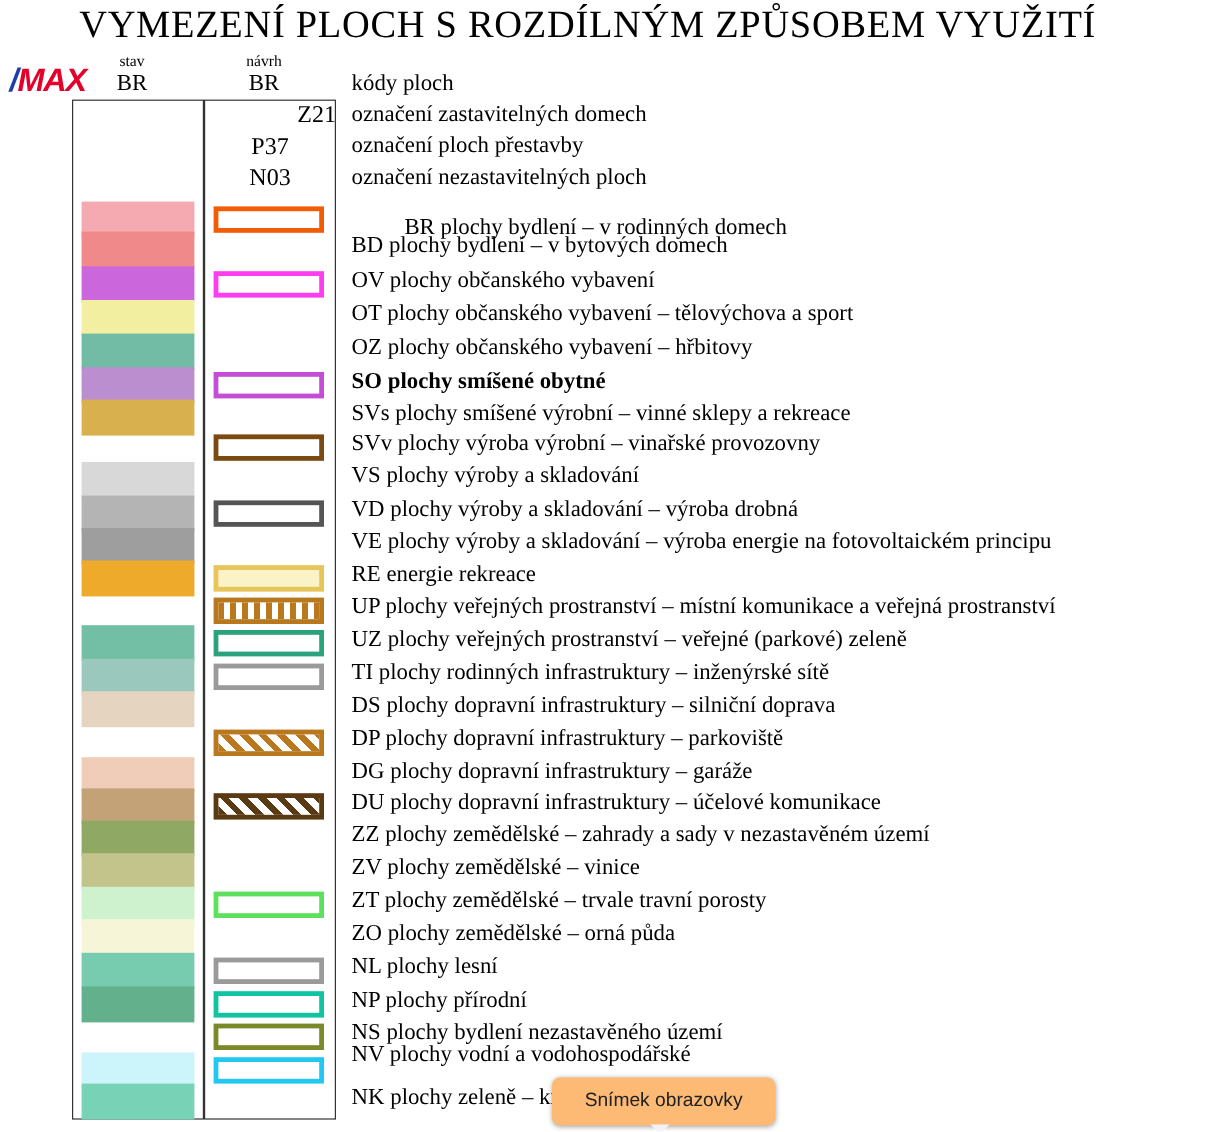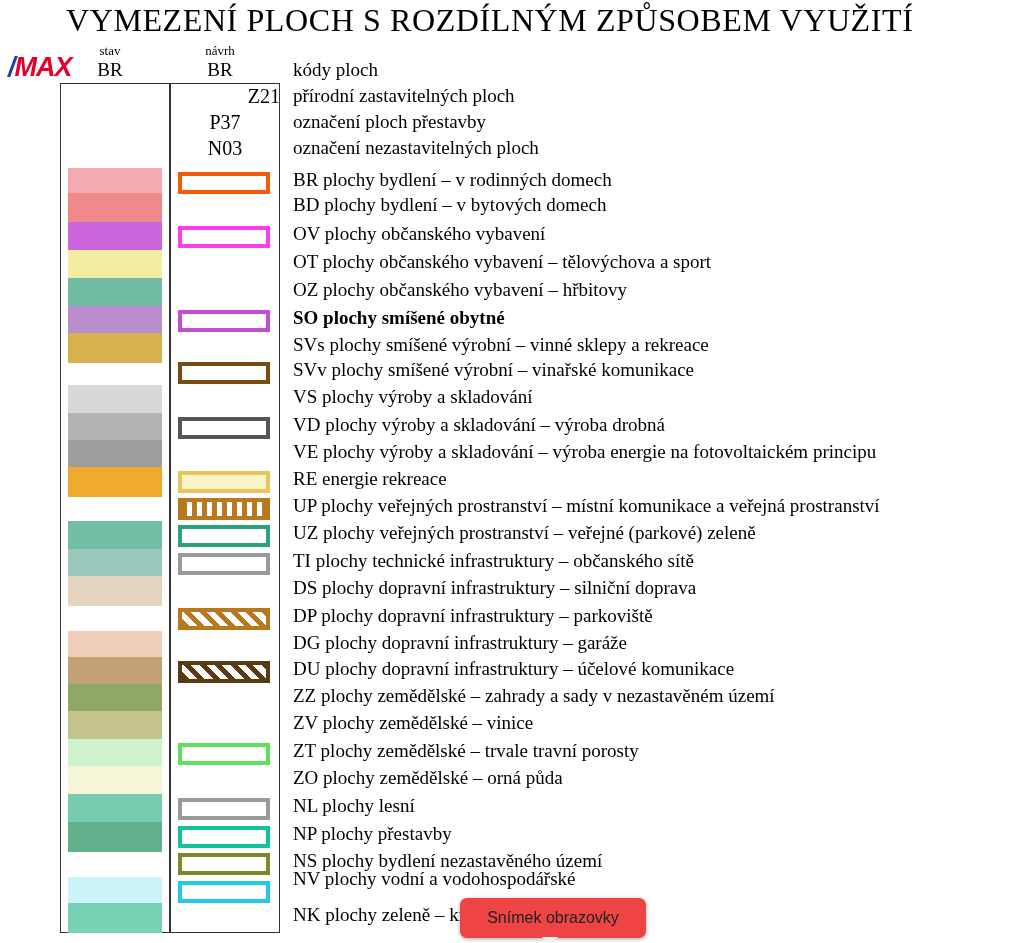--- a/index.html
+++ b/index.html
@@ -86,21 +86,21 @@
     white-space: nowrap;
   }
 
   
   #snip {
     position: absolute;
     left: 460px;
     top: 898px;
     width: 186px;
     height: 40px;
-    background: #ef4444;
+    background: #fdba74;
     border-radius: 7px;
     box-shadow: 0 1px 4px rgba(0,0,0,0.35);
     font-family: "Liberation Sans", sans-serif;
     font-size: 16px;
     color: #202124;
     display: flex;
     align-items: center;
     justify-content: center;
   }
   #snip::after {
@@ -126,62 +126,62 @@
 <div class="col-code" id="code-stav">BR</div>
 <div class="col-code" id="code-navrh">BR</div>
 
 <div class="frame" id="frame-left"></div>
 <div class="frame" id="frame-right"></div>
 
 <div class="label" id="header-label" style="top: 59px;">kódy ploch</div>
 
 <div id="rows-root">
     <div class="marker-code" style="top: 85px; text-align: right;">Z21</div>
-    <div class="label" style="top: 85px;">přírodní zastavitelných ploch</div>
+    <div class="label" style="top: 85px;">označení zastavitelných domech</div>
     <div class="marker-code" style="top: 111px;">P37</div>
     <div class="label" style="top: 111px;">označení ploch přestavby</div>
     <div class="marker-code" style="top: 137px;">N03</div>
     <div class="label" style="top: 137px;">označení nezastavitelných ploch</div>
     <div class="sw sw-left" style="top: 168px; background: rgb(244, 170, 176);"></div>
     <div class="sw sw-right" style="top: 172px; border: 4px solid rgb(242, 92, 5); background: rgb(255, 255, 255);"></div>
-    <div class="label" style="top: 169px;">BR plochy bydlení – v rodinných domech</div>
+    <div class="label" style="top: 179px; margin-left: 44px;">BR plochy bydlení – v rodinných domech</div>
     <div class="sw sw-left" style="top: 193px; background: rgb(240, 138, 138);"></div>
     <div class="label" style="top: 194px;">BD plochy bydlení – v bytových domech</div>
     <div class="sw sw-left" style="top: 222px; background: rgb(204, 102, 221);"></div>
     <div class="sw sw-right" style="top: 226px; border: 4px solid rgb(255, 61, 240); background: rgb(255, 255, 255);"></div>
     <div class="label" style="top: 223px;">OV plochy občanského vybavení</div>
     <div class="sw sw-left" style="top: 250px; background: rgb(243, 239, 160);"></div>
     <div class="label" style="top: 251px;">OT plochy občanského vybavení – tělovýchova a sport</div>
     <div class="sw sw-left" style="top: 278px; background: rgb(114, 187, 164);"></div>
     <div class="label" style="top: 279px;">OZ plochy občanského vybavení – hřbitovy</div>
     <div class="sw sw-left" style="top: 306px; background: rgb(187, 142, 208);"></div>
     <div class="sw sw-right" style="top: 310px; border: 4px solid rgb(196, 77, 214); background: rgb(255, 255, 255);"></div>
     <div class="label" style="top: 307px; font-weight: bold;">SO  plochy smíšené obytné</div>
     <div class="sw sw-left" style="top: 333px; background: rgb(217, 176, 78);"></div>
     <div class="label" style="top: 334px;">SVs  plochy smíšené výrobní – vinné sklepy a rekreace</div>
     <div class="sw sw-right" style="top: 362px; border: 4px solid rgb(122, 74, 18); background: rgb(255, 255, 255);"></div>
-    <div class="label" style="top: 359px;">SVv  plochy smíšené výrobní – vinařské komunikace</div>
+    <div class="label" style="top: 359px;">SVv  plochy výroba výrobní – vinařské provozovny</div>
     <div class="sw sw-left" style="top: 385px; background: rgb(216, 216, 216);"></div>
     <div class="label" style="top: 386px;">VS plochy výroby a skladování</div>
     <div class="sw sw-left" style="top: 413px; background: rgb(180, 180, 180);"></div>
     <div class="sw sw-right" style="top: 417px; border: 4px solid rgb(85, 85, 85); background: rgb(255, 255, 255);"></div>
     <div class="label" style="top: 414px;">VD plochy výroby a skladování – výroba drobná</div>
     <div class="sw sw-left" style="top: 440px; background: rgb(158, 158, 158);"></div>
     <div class="label" style="top: 441px;">VE plochy výroby a skladování – výroba energie na fotovoltaickém principu</div>
     <div class="sw sw-left" style="top: 467px; background: rgb(238, 171, 43);"></div>
     <div class="sw sw-right" style="top: 471px; border: 4px solid rgb(232, 197, 90); background: rgb(250, 243, 200);"></div>
     <div class="label" style="top: 468px;">RE energie rekreace</div>
     <div class="sw sw-right" style="top: 498px; border: 4px solid rgb(185, 120, 30); background: repeating-linear-gradient(90deg, rgb(185, 120, 30) 0px, rgb(185, 120, 30) 5px, rgb(255, 255, 255) 5px, rgb(255, 255, 255) 10px);"></div>
     <div class="label" style="top: 495px;">UP plochy veřejných prostranství – místní komunikace a veřejná prostranství</div>
     <div class="sw sw-left" style="top: 521px; background: rgb(115, 191, 166);"></div>
     <div class="sw sw-right" style="top: 525px; border: 4px solid rgb(42, 163, 125); background: rgb(255, 255, 255);"></div>
     <div class="label" style="top: 522px;">UZ plochy veřejných prostranství – veřejné (parkové) zeleně</div>
     <div class="sw sw-left" style="top: 549px; background: rgb(155, 200, 189);"></div>
     <div class="sw sw-right" style="top: 553px; border: 4px solid rgb(154, 154, 154); background: rgb(255, 255, 255);"></div>
-    <div class="label" style="top: 550px;">TI plochy technické infrastruktury – občanského sítě</div>
+    <div class="label" style="top: 550px;">TI plochy rodinných infrastruktury – inženýrské sítě</div>
     <div class="sw sw-left" style="top: 576px; background: rgb(228, 212, 192);"></div>
     <div class="label" style="top: 577px;">DS plochy dopravní infrastruktury – silniční doprava</div>
     <div class="sw sw-right" style="top: 608px; border: 4px solid rgb(185, 120, 30); background: repeating-linear-gradient(45deg, rgb(185, 120, 30) 0px, rgb(185, 120, 30) 5px, rgb(255, 255, 255) 5px, rgb(255, 255, 255) 11px);"></div>
     <div class="label" style="top: 605px;">DP plochy dopravní infrastruktury – parkoviště</div>
     <div class="sw sw-left" style="top: 631px; background: rgb(240, 205, 184);"></div>
     <div class="label" style="top: 632px;">DG plochy dopravní infrastruktury – garáže</div>
     <div class="sw sw-left" style="top: 657px; background: rgb(195, 162, 120);"></div>
     <div class="sw sw-right" style="top: 661px; border: 4px solid rgb(90, 58, 18); background: repeating-linear-gradient(45deg, rgb(90, 58, 18) 0px, rgb(90, 58, 18) 5px, rgb(255, 255, 255) 5px, rgb(255, 255, 255) 11px);"></div>
     <div class="label" style="top: 658px;">DU plochy dopravní infrastruktury – účelové komunikace</div>
     <div class="sw sw-left" style="top: 684px; background: rgb(143, 168, 99);"></div>
@@ -191,21 +191,21 @@
     <div class="sw sw-left" style="top: 739px; background: rgb(205, 242, 205);"></div>
     <div class="sw sw-right" style="top: 743px; border: 4px solid rgb(93, 224, 93); background: rgb(255, 255, 255);"></div>
     <div class="label" style="top: 740px;">ZT plochy zemědělské – trvale travní porosty</div>
     <div class="sw sw-left" style="top: 766px; background: rgb(247, 245, 216);"></div>
     <div class="label" style="top: 767px;">ZO plochy zemědělské – orná půda</div>
     <div class="sw sw-left" style="top: 794px; background: rgb(119, 204, 176);"></div>
     <div class="sw sw-right" style="top: 798px; border: 4px solid rgb(154, 154, 154); background: rgb(255, 255, 255);"></div>
     <div class="label" style="top: 795px;">NL plochy lesní</div>
     <div class="sw sw-left" style="top: 822px; background: rgb(99, 176, 141);"></div>
     <div class="sw sw-right" style="top: 826px; border: 4px solid rgb(17, 196, 161); background: rgb(255, 255, 255);"></div>
-    <div class="label" style="top: 823px;">NP plochy přestavby</div>
+    <div class="label" style="top: 823px;">NP plochy přírodní</div>
     <div class="sw sw-right" style="top: 853px; border: 4px solid rgb(122, 138, 42); background: rgb(255, 255, 255);"></div>
     <div class="label" style="top: 850px;">NS plochy bydlení nezastavěného území</div>
     <div class="sw sw-left" style="top: 877px; background: rgb(204, 244, 251);"></div>
     <div class="sw sw-right" style="top: 881px; border: 4px solid rgb(34, 200, 240); background: rgb(255, 255, 255);"></div>
     <div class="label" style="top: 868px;">NV plochy vodní a vodohospodářské</div>
     <div class="sw sw-left" style="top: 903px; background: rgb(120, 211, 182);"></div>
     <div class="label" style="top: 904px;">NK plochy zeleně – krajinná zeleň (přírodní)</div>
   </div>
 
 <div id="snip">Snímek obrazovky</div>

